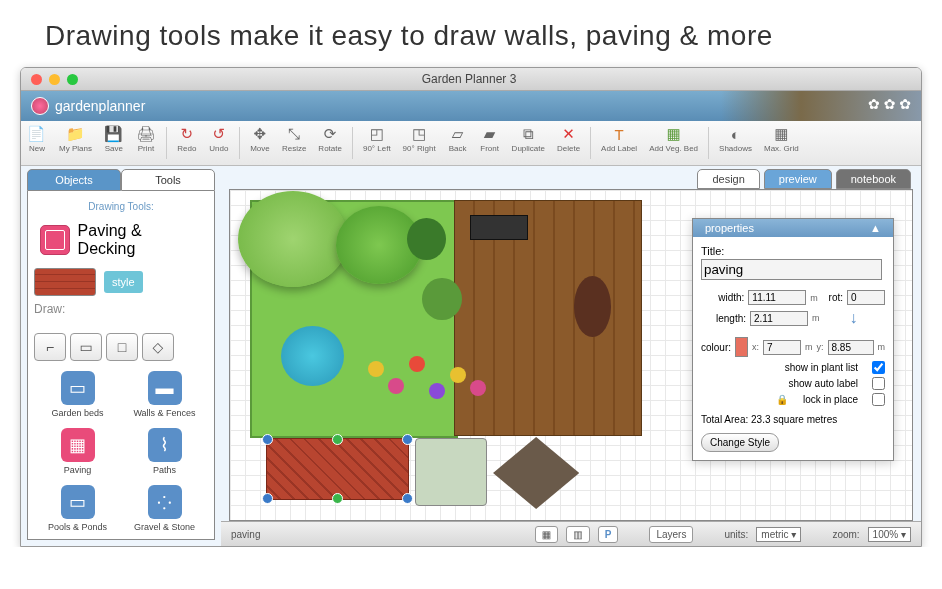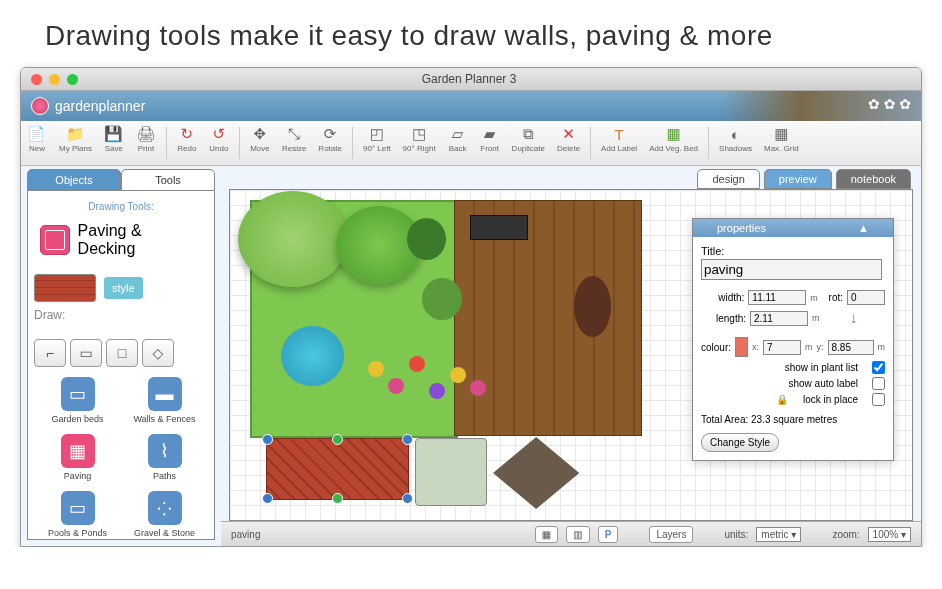--- a/index.html
+++ b/index.html
@@ -50,21 +50,21 @@
 .car{position:absolute;left:42%;bottom:-2%;width:18%;height:22%;background:#c8d8c0;border-radius:4px;border:1px solid #888}
 .roof{position:absolute;left:62%;bottom:-3%;width:22%;height:24%;background:#6a5a4a;transform:rotate(0deg);clip-path:polygon(50% 0,100% 50%,50% 100%,0 50%)}
 .tree{position:absolute;border-radius:50%}
 .t1{left:-3%;top:-3%;width:28%;height:32%;background:radial-gradient(circle,#9fd470,#6eb33f);box-shadow:0 4px 8px rgba(0,0,0,0.3)}
 .t2{left:22%;top:2%;width:22%;height:26%;background:radial-gradient(circle,#7ec850,#4a9a2a);box-shadow:0 4px 8px rgba(0,0,0,0.3)}
 .bush{position:absolute;border-radius:50%;background:#3a7a2a}
 .table{position:absolute;left:64%;top:32%;width:20%;height:26%;background:#5a3020;border-radius:50%}
 .flowers-row{position:absolute;left:30%;top:52%;width:35%;height:18%}
 .fl{position:absolute;width:16px;height:16px;border-radius:50%}
 .props{position:absolute;right:18px;top:28px;width:200px;background:#fff;border:1px solid #888;box-shadow:0 2px 10px rgba(0,0,0,0.2);font-size:11px}
-.props-hdr{background:linear-gradient(#8ab5d8,#6a9ac5);color:#fff;padding:3px 24px;display:flex;justify-content:space-between;align-items:flex-start;cursor:move}
+.props-hdr{background:linear-gradient(#8ab5d8,#6a9ac5);color:#fff;padding:3px 12px;display:flex;justify-content:space-between;align-items:flex-start;cursor:move}
 .props-body{padding:8px}
 .prow{display:flex;align-items:center;margin:4px 0;gap:4px}
 .prow label{width:45px;text-align:right;font-size:10px}
 .prow input[type=text]{border:1px solid #888;padding:1px 3px;font-size:10px;background:#f4f4f4}
 .pinp-w{width:50px}.pinp-s{width:30px}
 .unit{font-size:9px;color:#666}
 .colswatch{width:18px;height:18px;background:#e8705f;border:1px solid #888}
 .chkrow{display:flex;justify-content:flex-end;align-items:center;gap:14px;margin:3px 0;font-size:10px}
 .chkrow input{margin:0}
 .total{font-size:10px;margin:8px 0}
@@ -186,21 +186,21 @@
       <div class="sbtabs">
         <div class="sbtab">Objects</div>
         <div class="sbtab active">Tools</div>
       </div>
       <div class="sbpanel">
         <div class="dtlabel">Drawing Tools:</div>
         <div class="currtool">
           <div class="pavicon"></div>
           <span>Paving &amp; Decking</span>
         </div>
-        <div style="display:flex;gap:8px;align-items:center;margin-top:10px">
+        <div style="display:flex;gap:8px;align-items:center;margin-top:4px">
           <div class="brickswatch"></div>
           <div class="stylebtn">style</div>
         </div>
         <div class="drawlabel">Draw:</div>
         <div class="drawbtns" id="drawbtns">
             <div class="drawb">⌐</div>
             <div class="drawb">▭</div>
             <div class="drawb">□</div>
             <div class="drawb">◇</div>
           </div>

